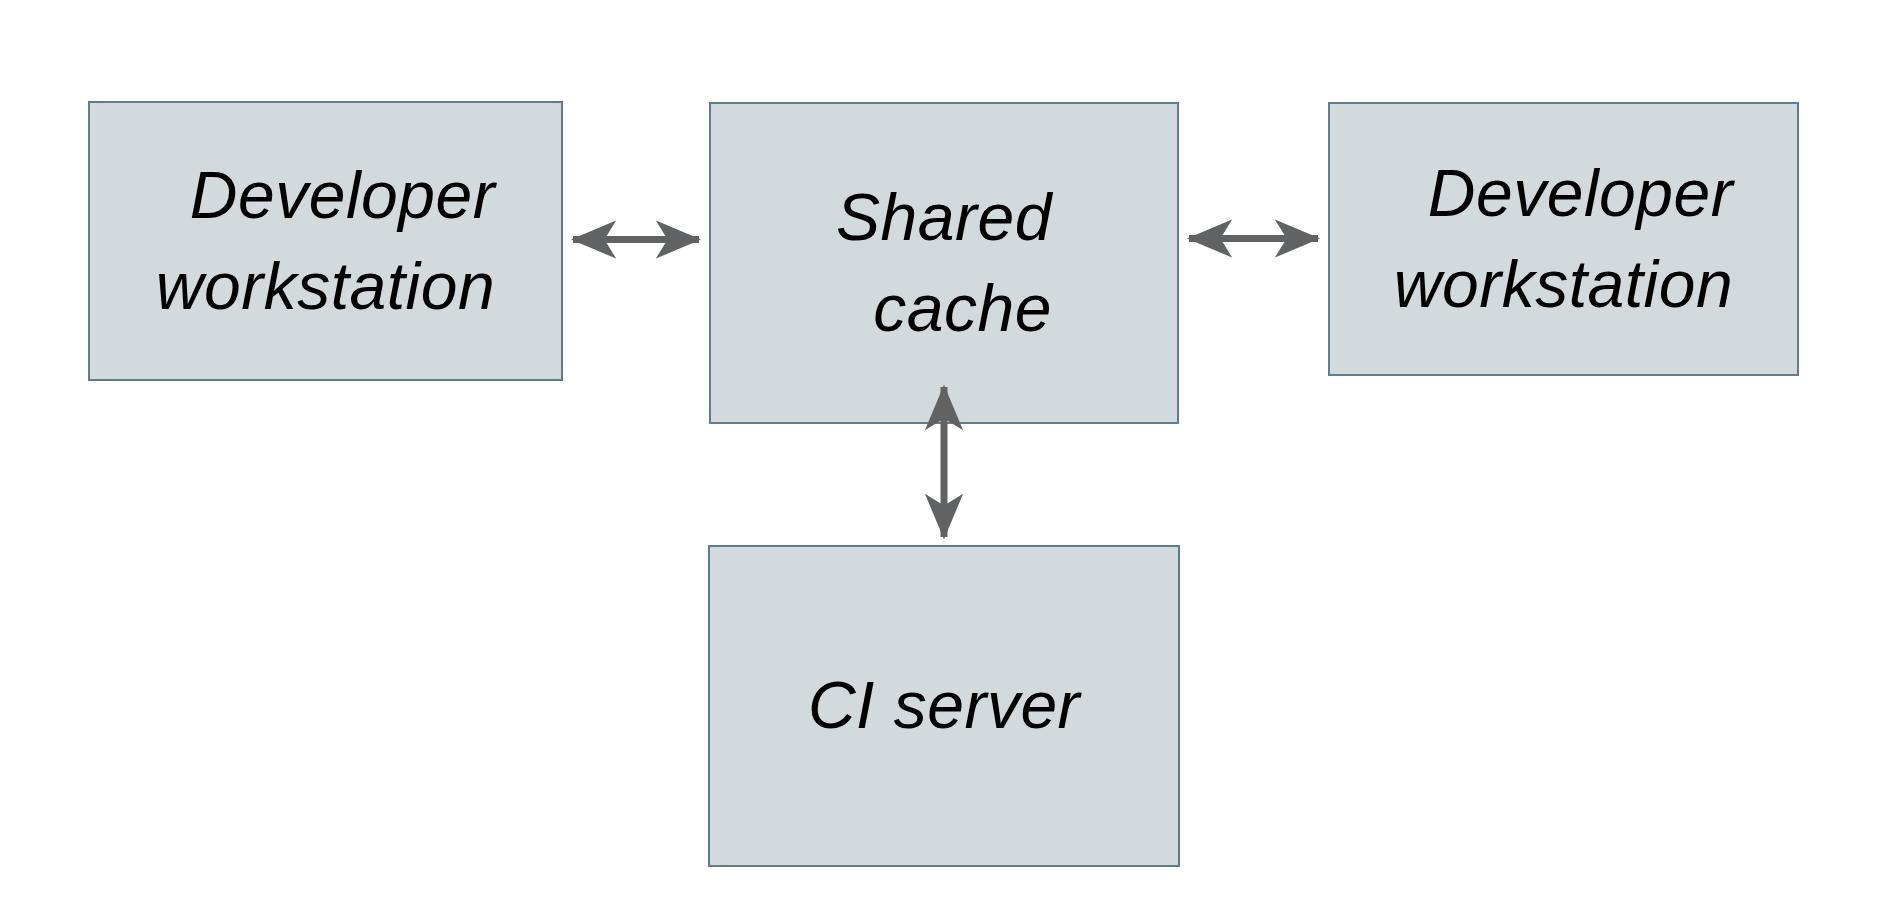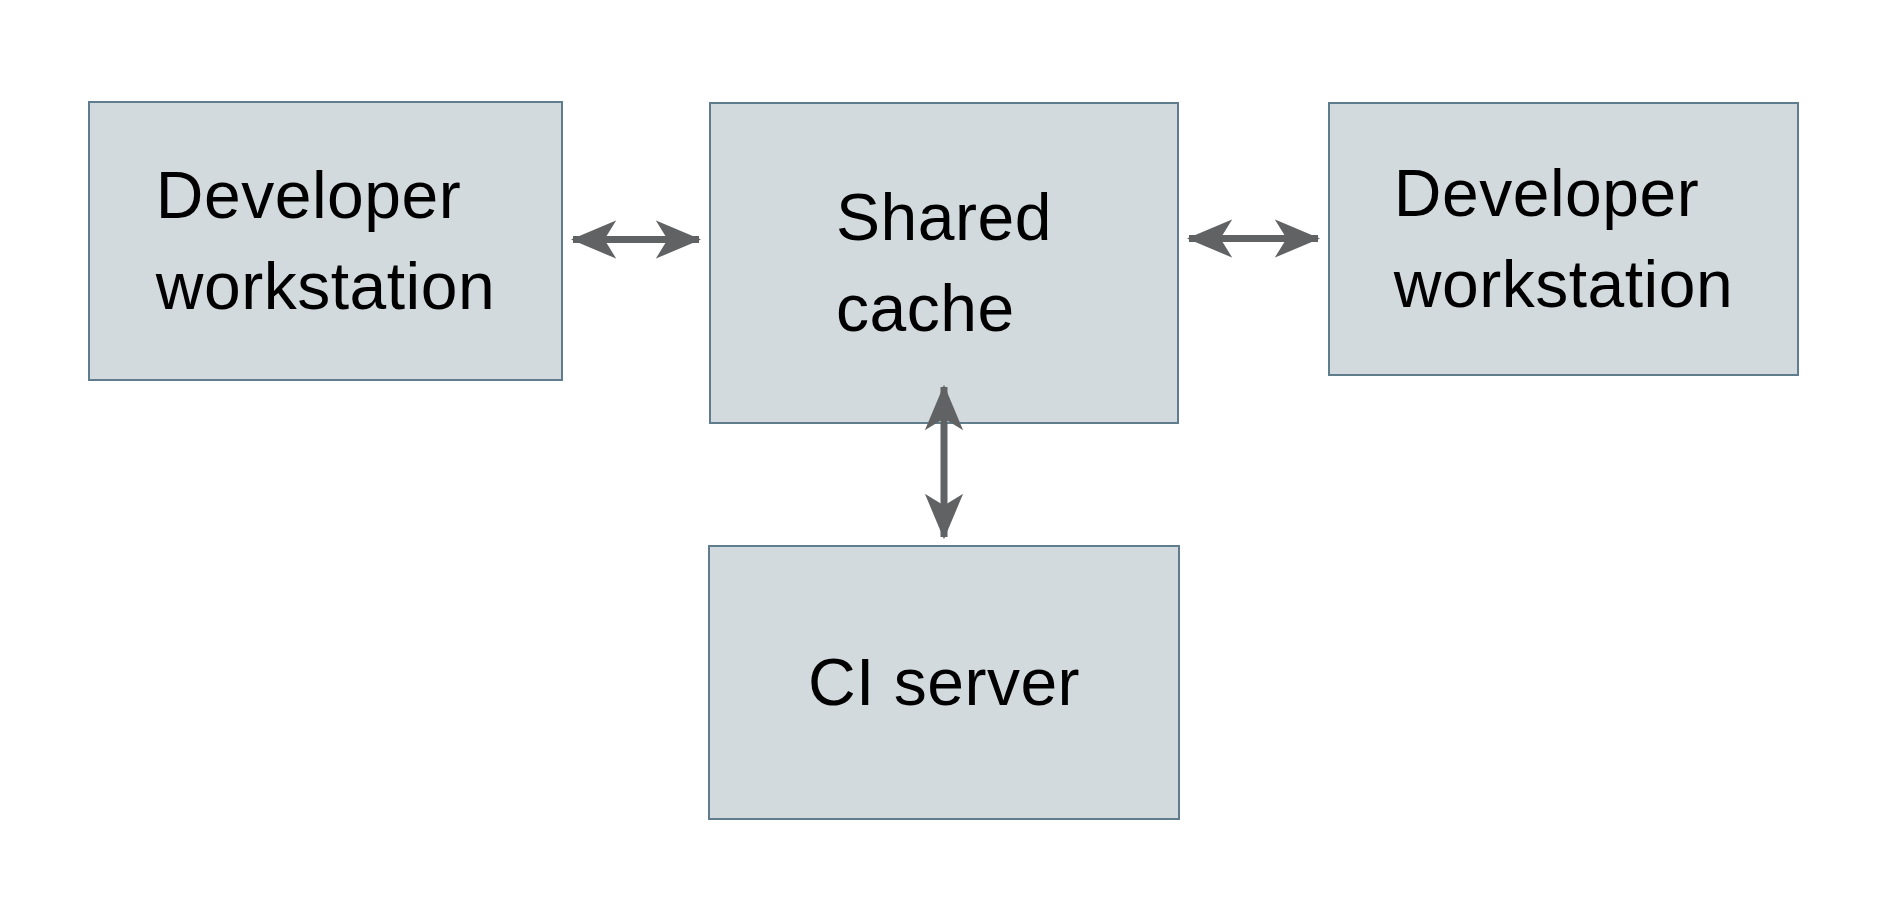--- a/index.html
+++ b/index.html
@@ -23,33 +23,34 @@
     height: 922px;
     background: var(--background);
   }
   .node {
     position: absolute;
     background: var(--node-fill);
     border: 2px solid var(--node-border);
     display: flex;
     align-items: center;
     justify-content: center;
-    text-align: left;
+    text-align: right;
+    font-style: italic;
   }
   .node-label {
     font-size: 66px;
     line-height: 1.38;
     color: var(--text);
     white-space: pre-line;
     letter-spacing: 0.5px;
   }
   #node-dev-left  { left:  88px; top: 101px; width: 475px; height: 280px; }
   #node-shared    { left: 709px; top: 102px; width: 470px; height: 322px; }
   #node-dev-right { left:1328px; top: 102px; width: 471px; height: 274px; }
-  #node-ci        { left: 708px; top: 545px; width: 472px; height: 275px; }
+  #node-ci        { left: 708px; top: 545px; width: 472px; height: 322px; }
   .edges {
     position: absolute;
     left: 0; top: 0;
     width: 1900px;
     height: 922px;
     pointer-events: none;
   }
   .edge-line {
     stroke: var(--arrow);
     stroke-width: 7;

